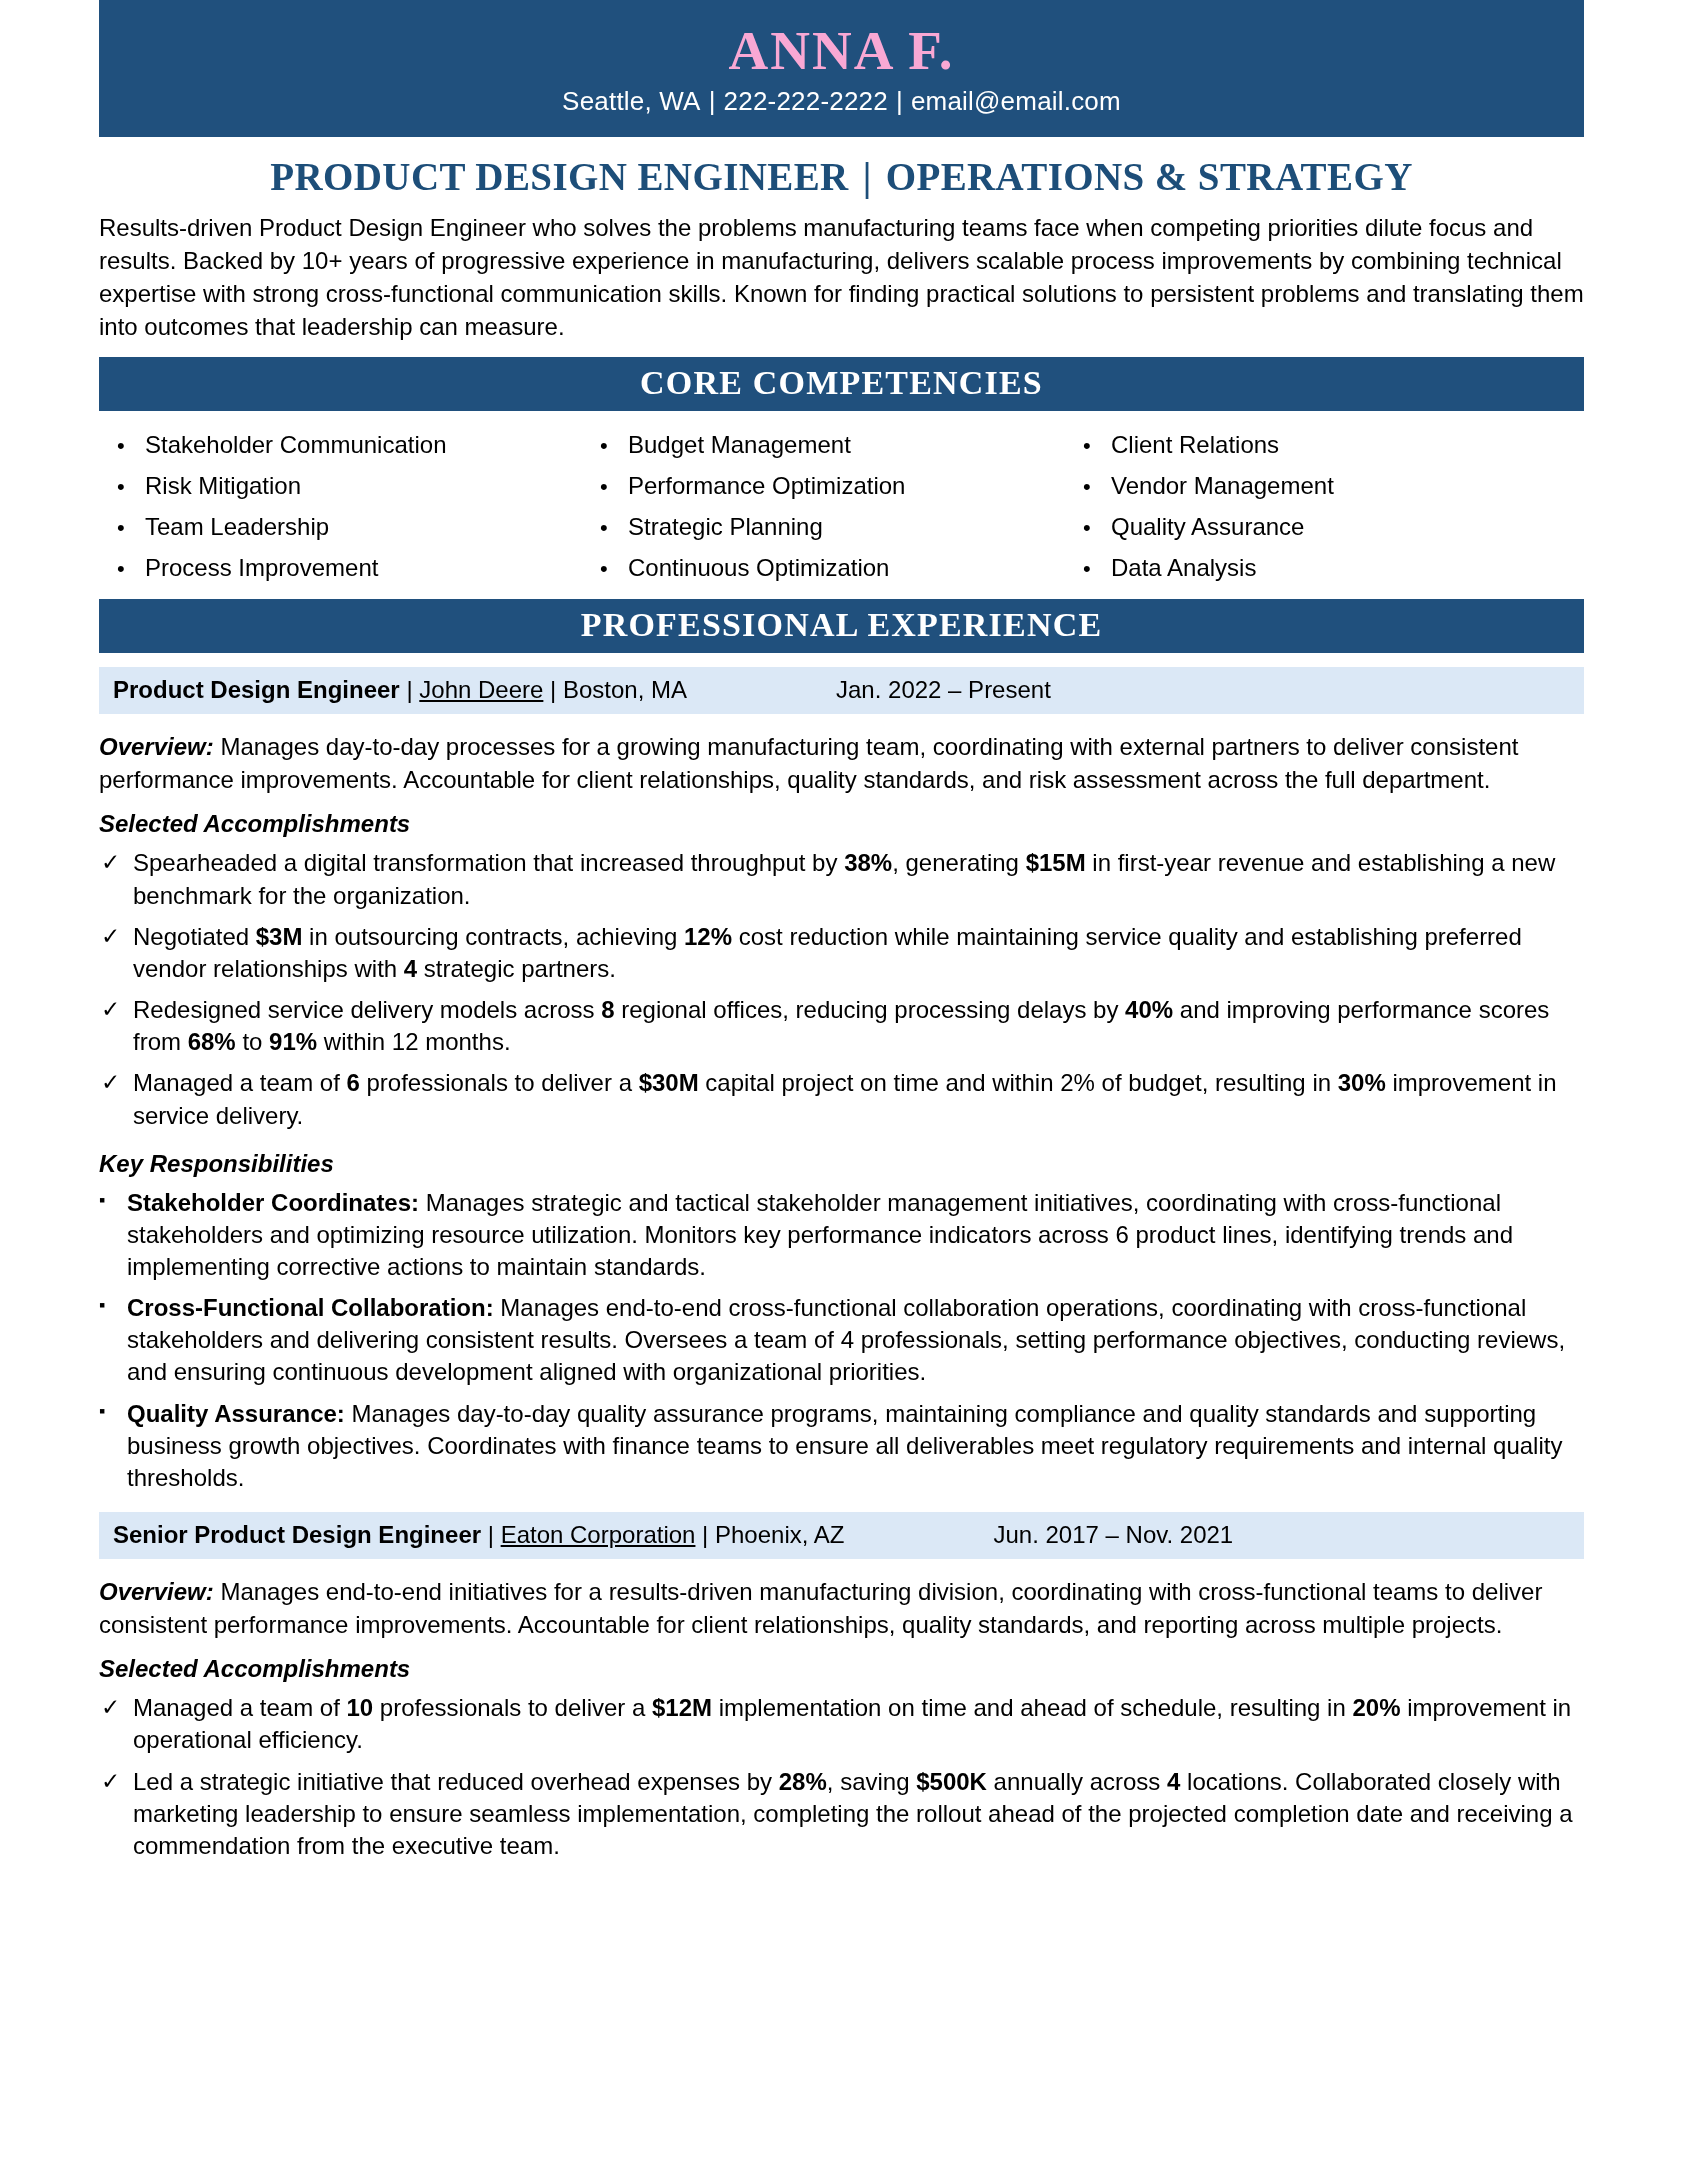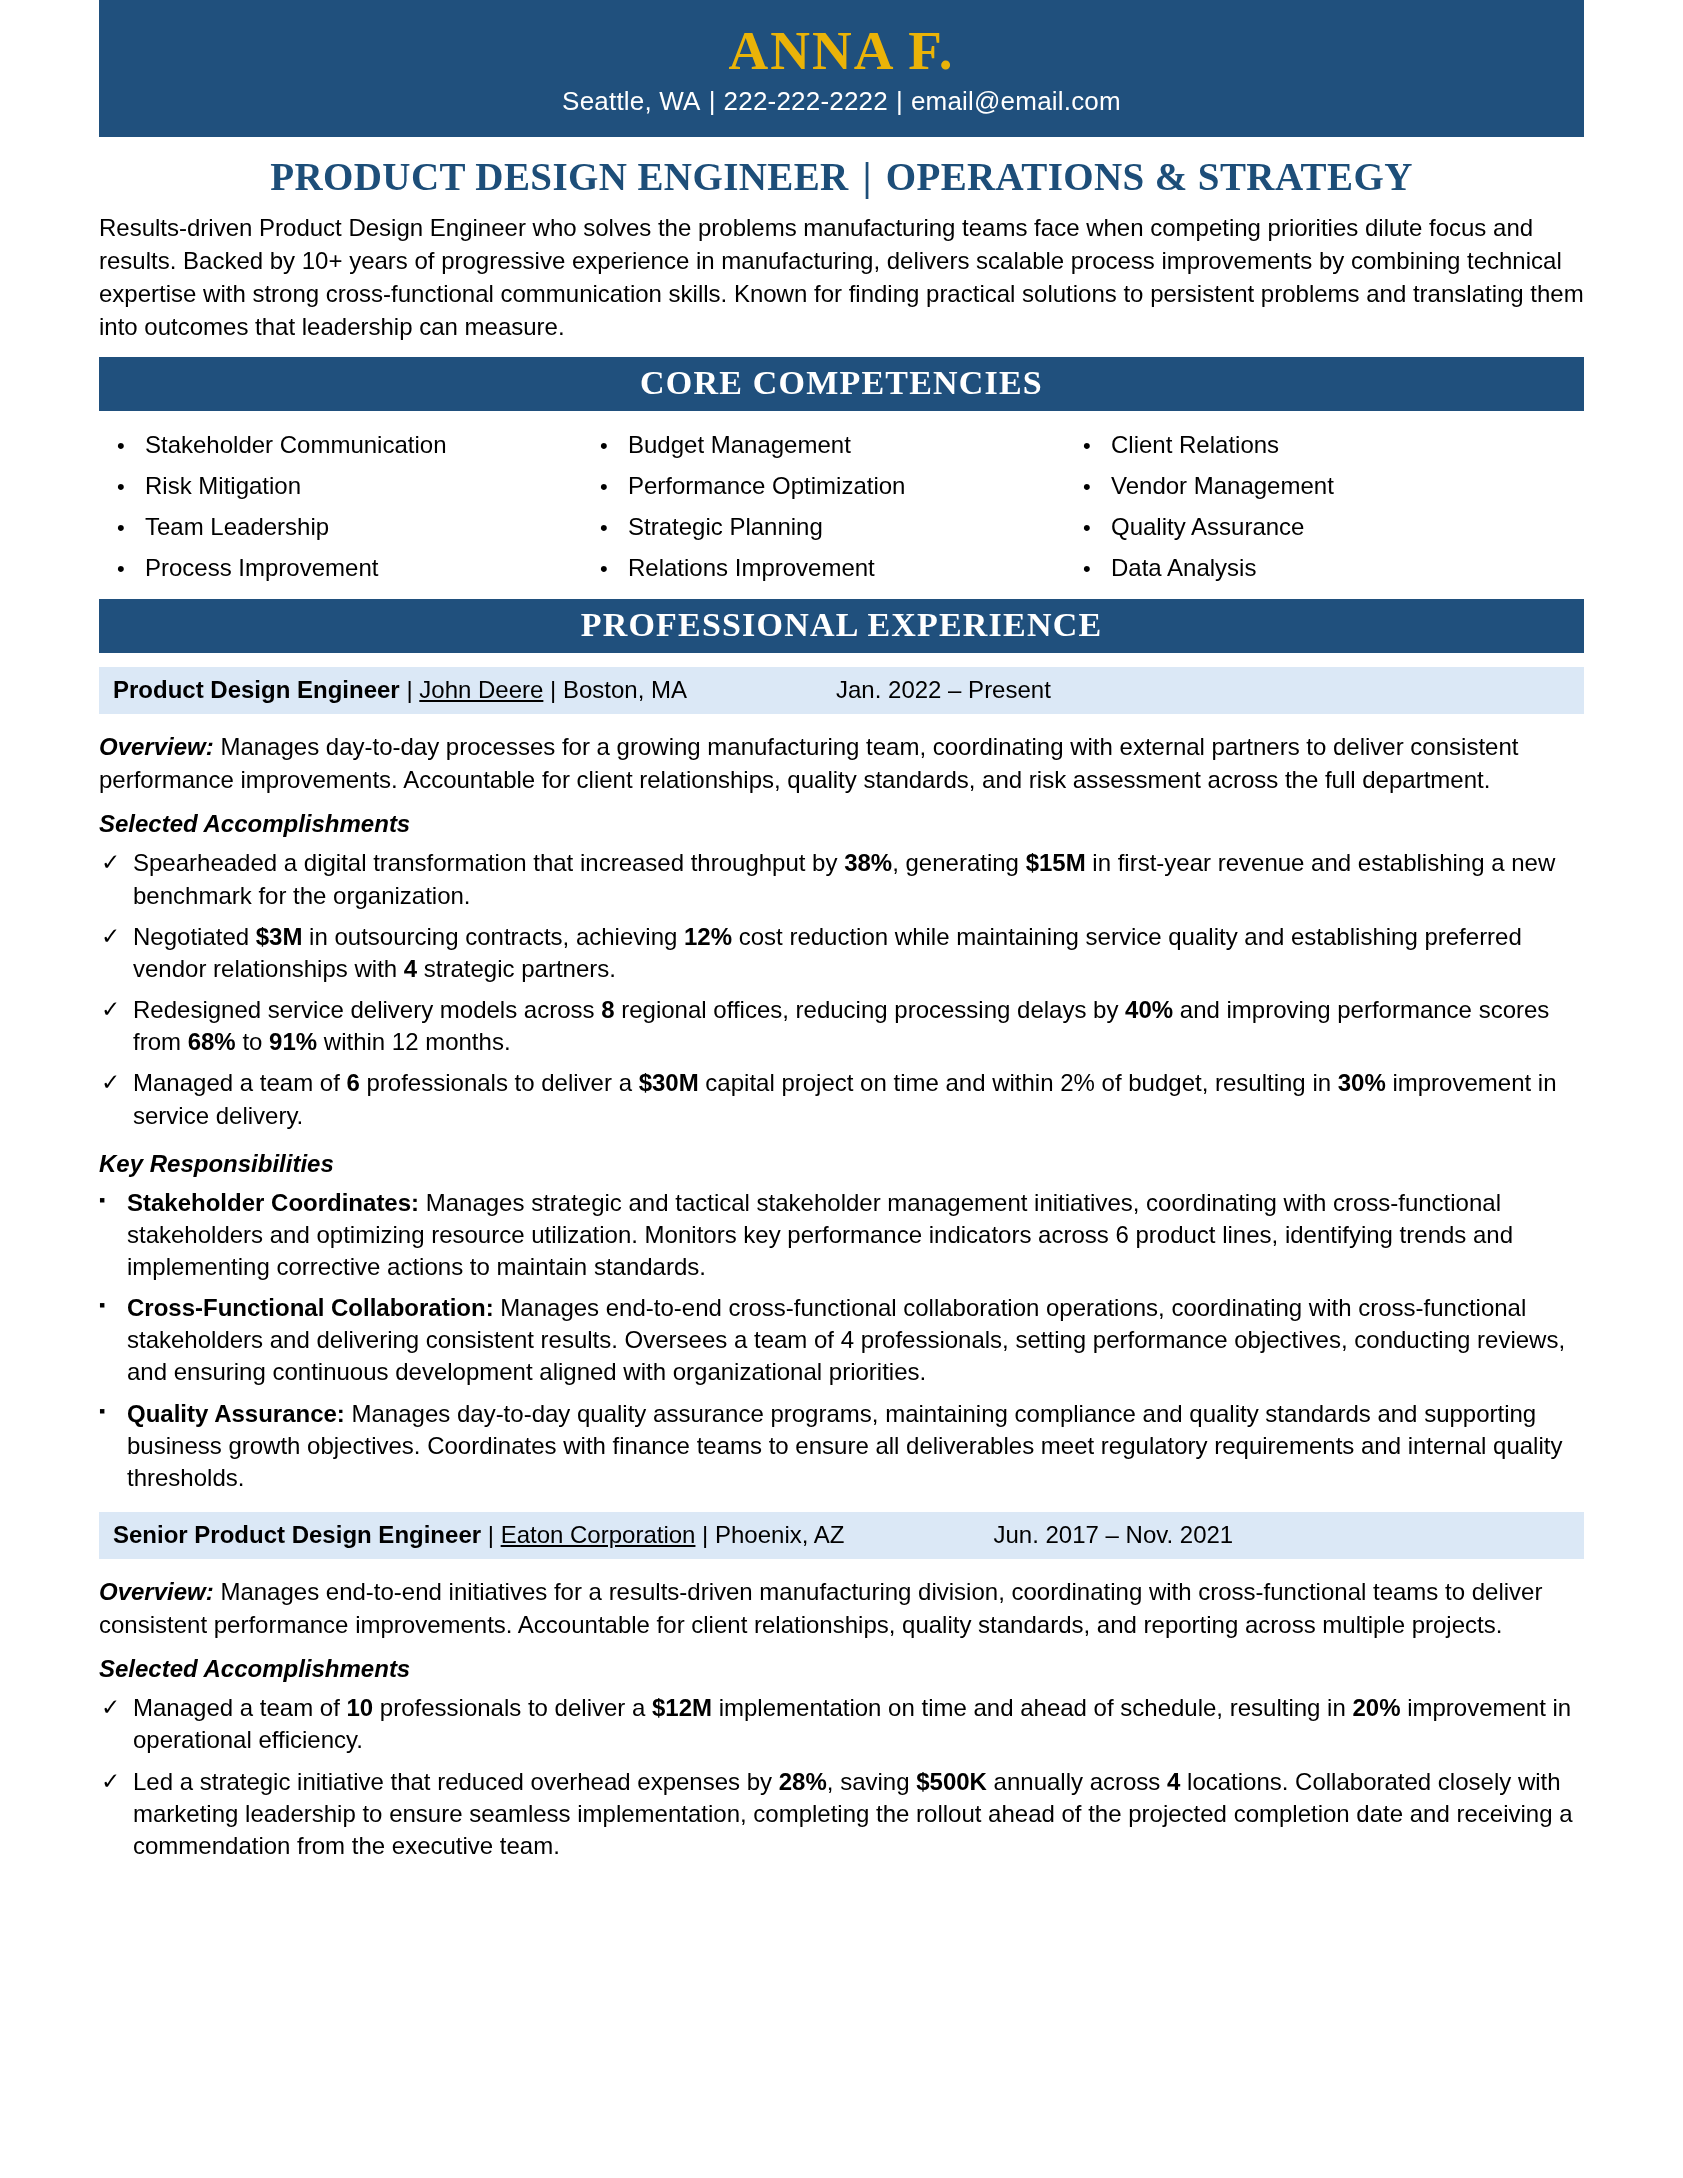--- a/index.html
+++ b/index.html
@@ -28,21 +28,21 @@
 
   
   .masthead {
     background: #20507d;
     padding: 22px 0 20px 0;
     text-align: center;
   }
   .name {
     font-family: "Liberation Serif", serif;
     font-weight: bold;
-    color: #eab308;
+    color: #f9a8d4;
     font-size: 55px;
     letter-spacing: 2px;
     line-height: 1.05;
   }
   .contact {
     color: #ffffff;
     font-size: 26px;
     margin-top: 6px;
     letter-spacing: 0.2px;
   }
@@ -218,21 +218,21 @@
       <div class="comp-item">
           <span class="dot">•</span>
           <span>Performance Optimization</span>
         </div>
       <div class="comp-item">
           <span class="dot">•</span>
           <span>Strategic Planning</span>
         </div>
       <div class="comp-item">
           <span class="dot">•</span>
-          <span>Relations Improvement</span>
+          <span>Continuous Optimization</span>
         </div>
     </div>
     <div>
       <div class="comp-item">
           <span class="dot">•</span>
           <span>Client Relations</span>
         </div>
       <div class="comp-item">
           <span class="dot">•</span>
           <span>Vendor Management</span>

